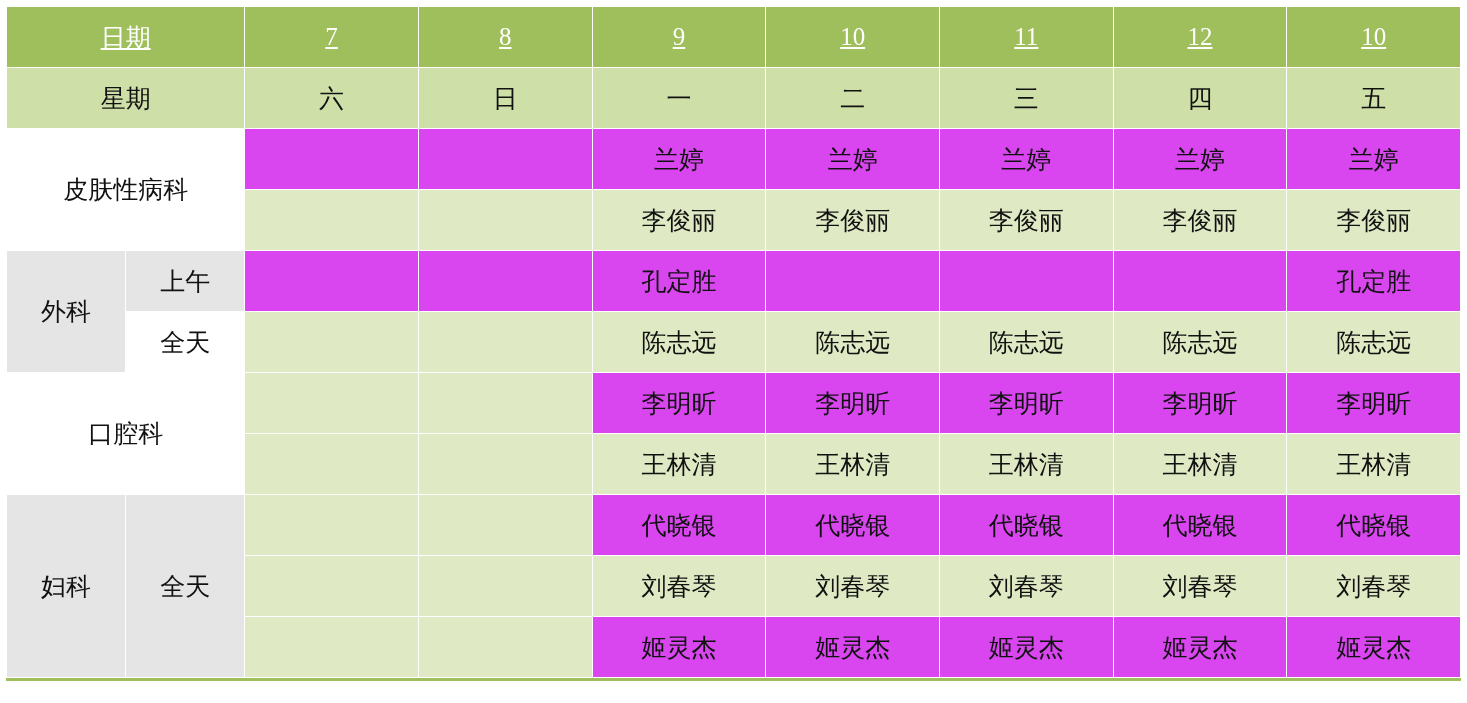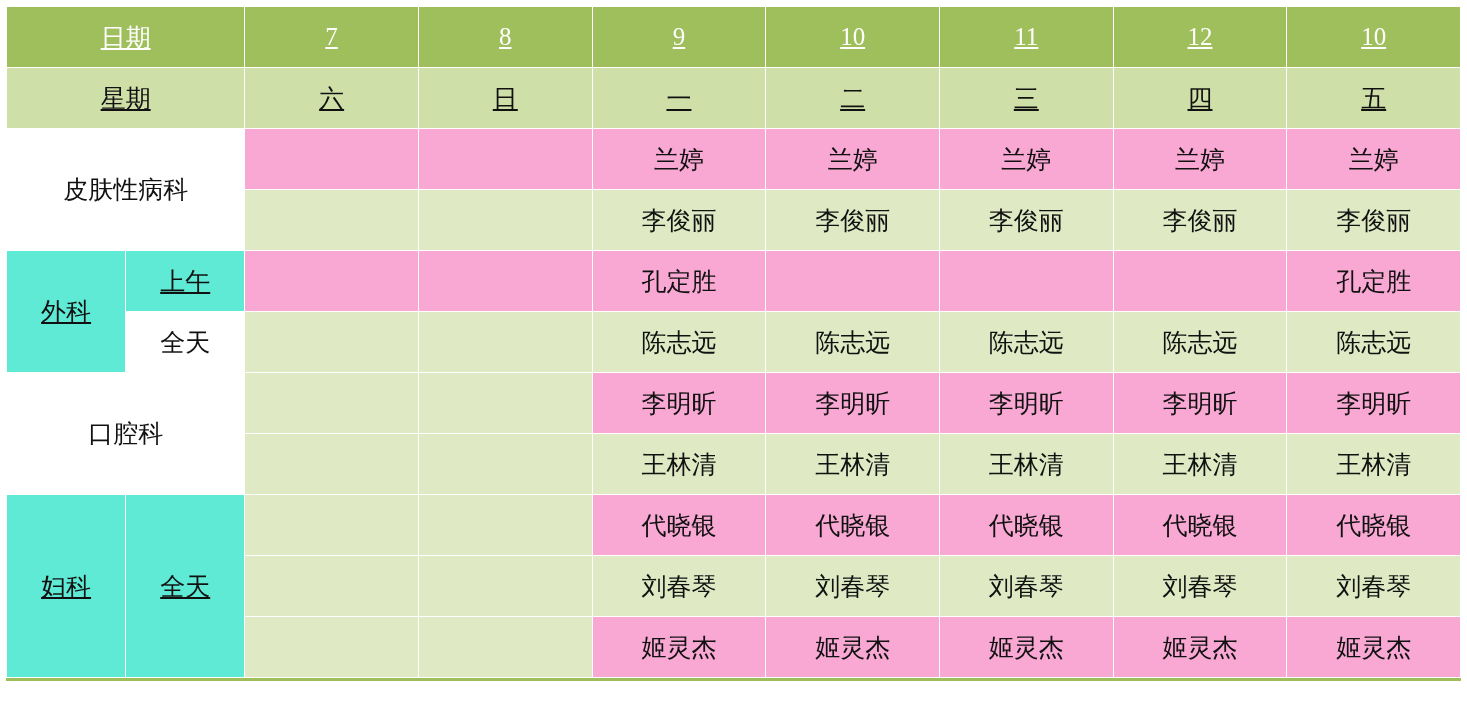--- a/index.html
+++ b/index.html
@@ -38,32 +38,30 @@
     background: #9fbf5c;
     color: #ffffff;
     font-size: 26px;
     height: 66px;
     text-decoration: underline;
   }
   .hdr-week {
     background: #cfdfa8;
     color: #111111;
     height: 60px;
-    text-decoration: underline;
   }
   .cell-tint {
     background: #dfeac4;
   }
   .cell-plain {
-    background: #f9a8d4;
+    background: #d946ef;
     font-family: Liberation Mono, monospace;
   }
   .label-tint {
-    background: #5eead4;
-    text-decoration: underline;
+    background: #e5e5e5;
   }
   .label-plain {
     background: #ffffff;
     margin-top: 12px;
   }
   .bottom-rule {
     width: 1455px;
     height: 3px;
     background: #9fbf5c;
     margin: 0 6px;

